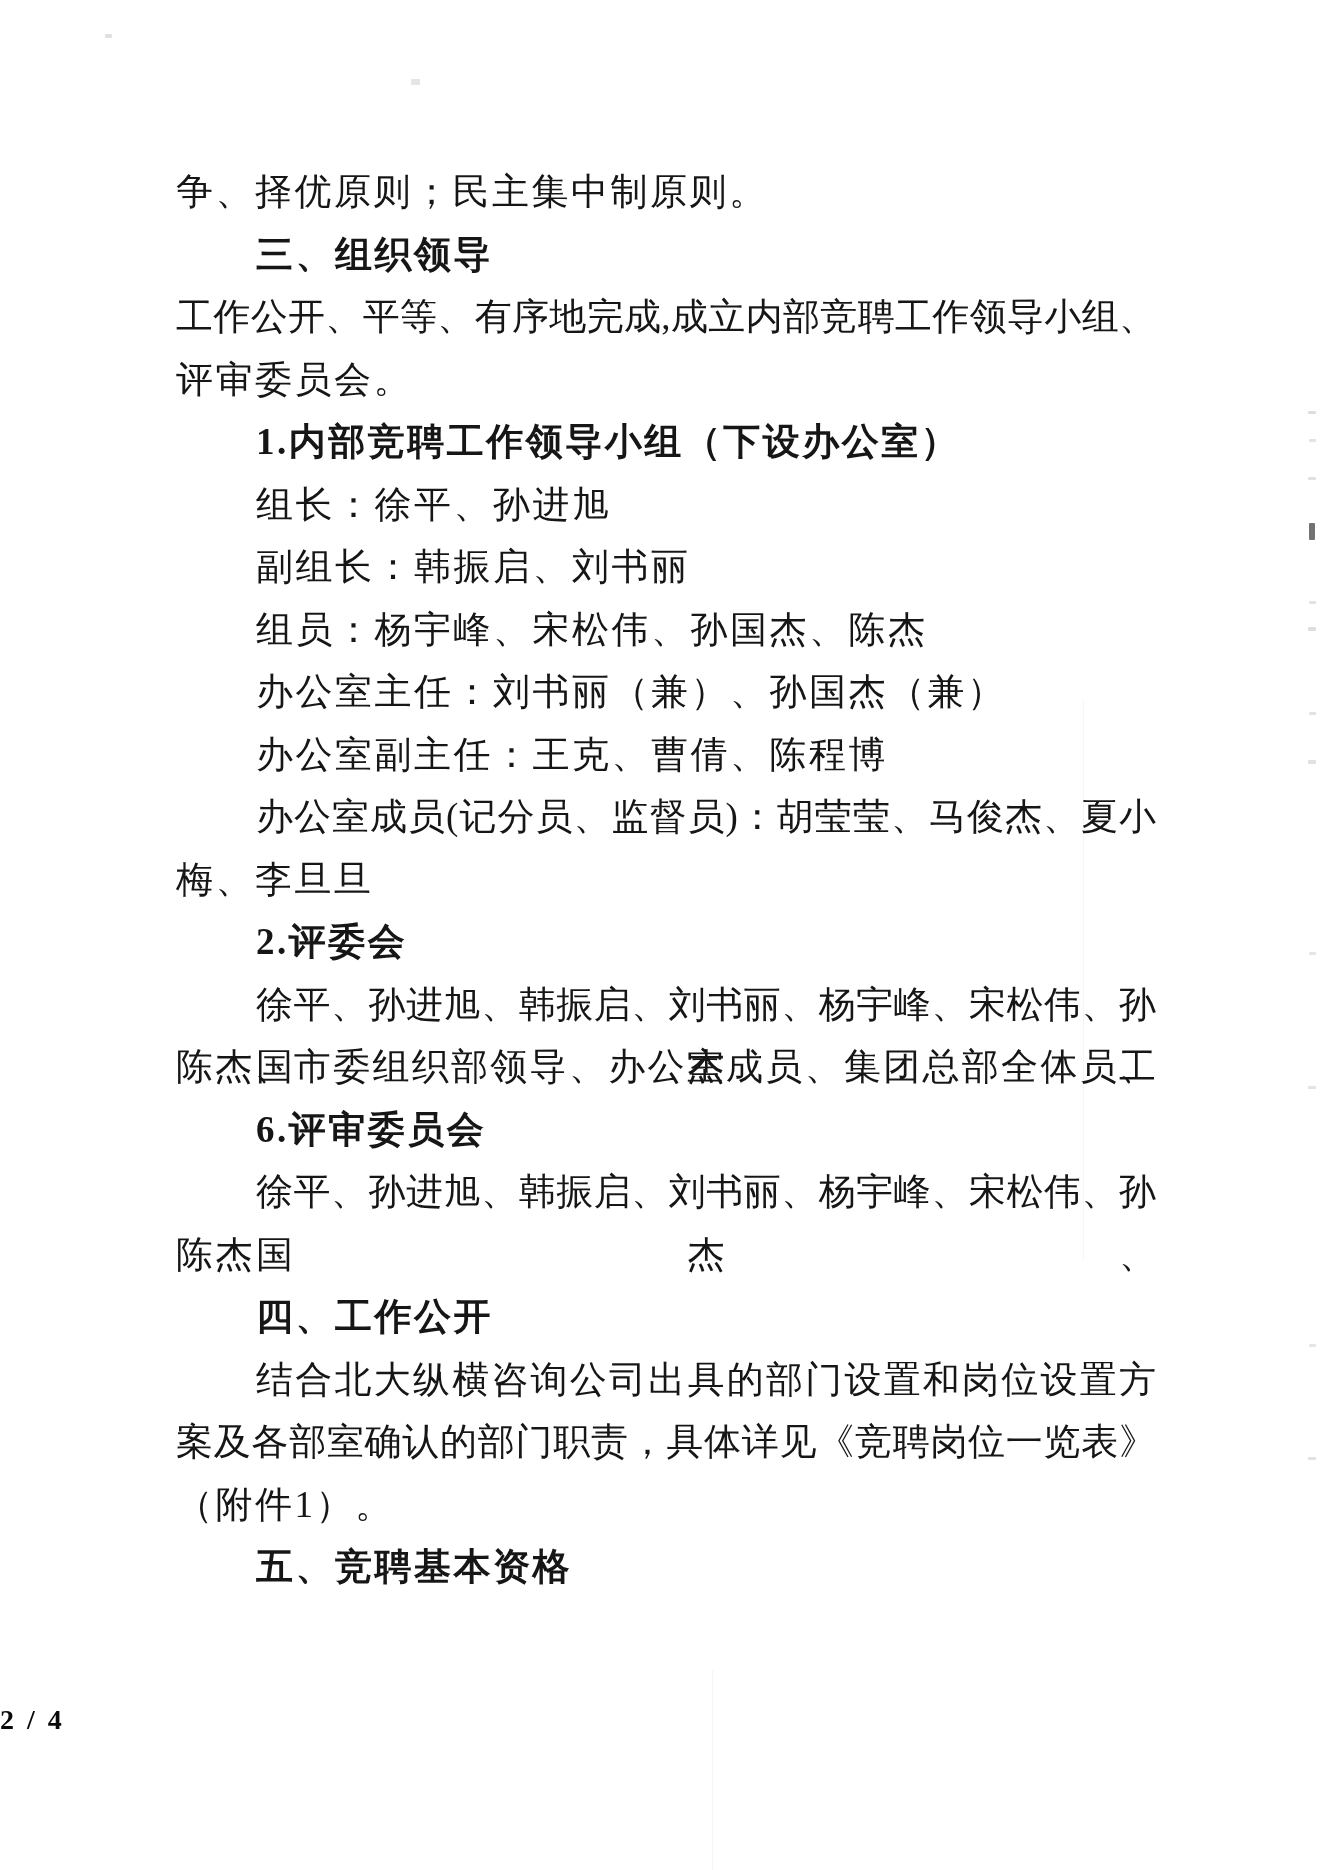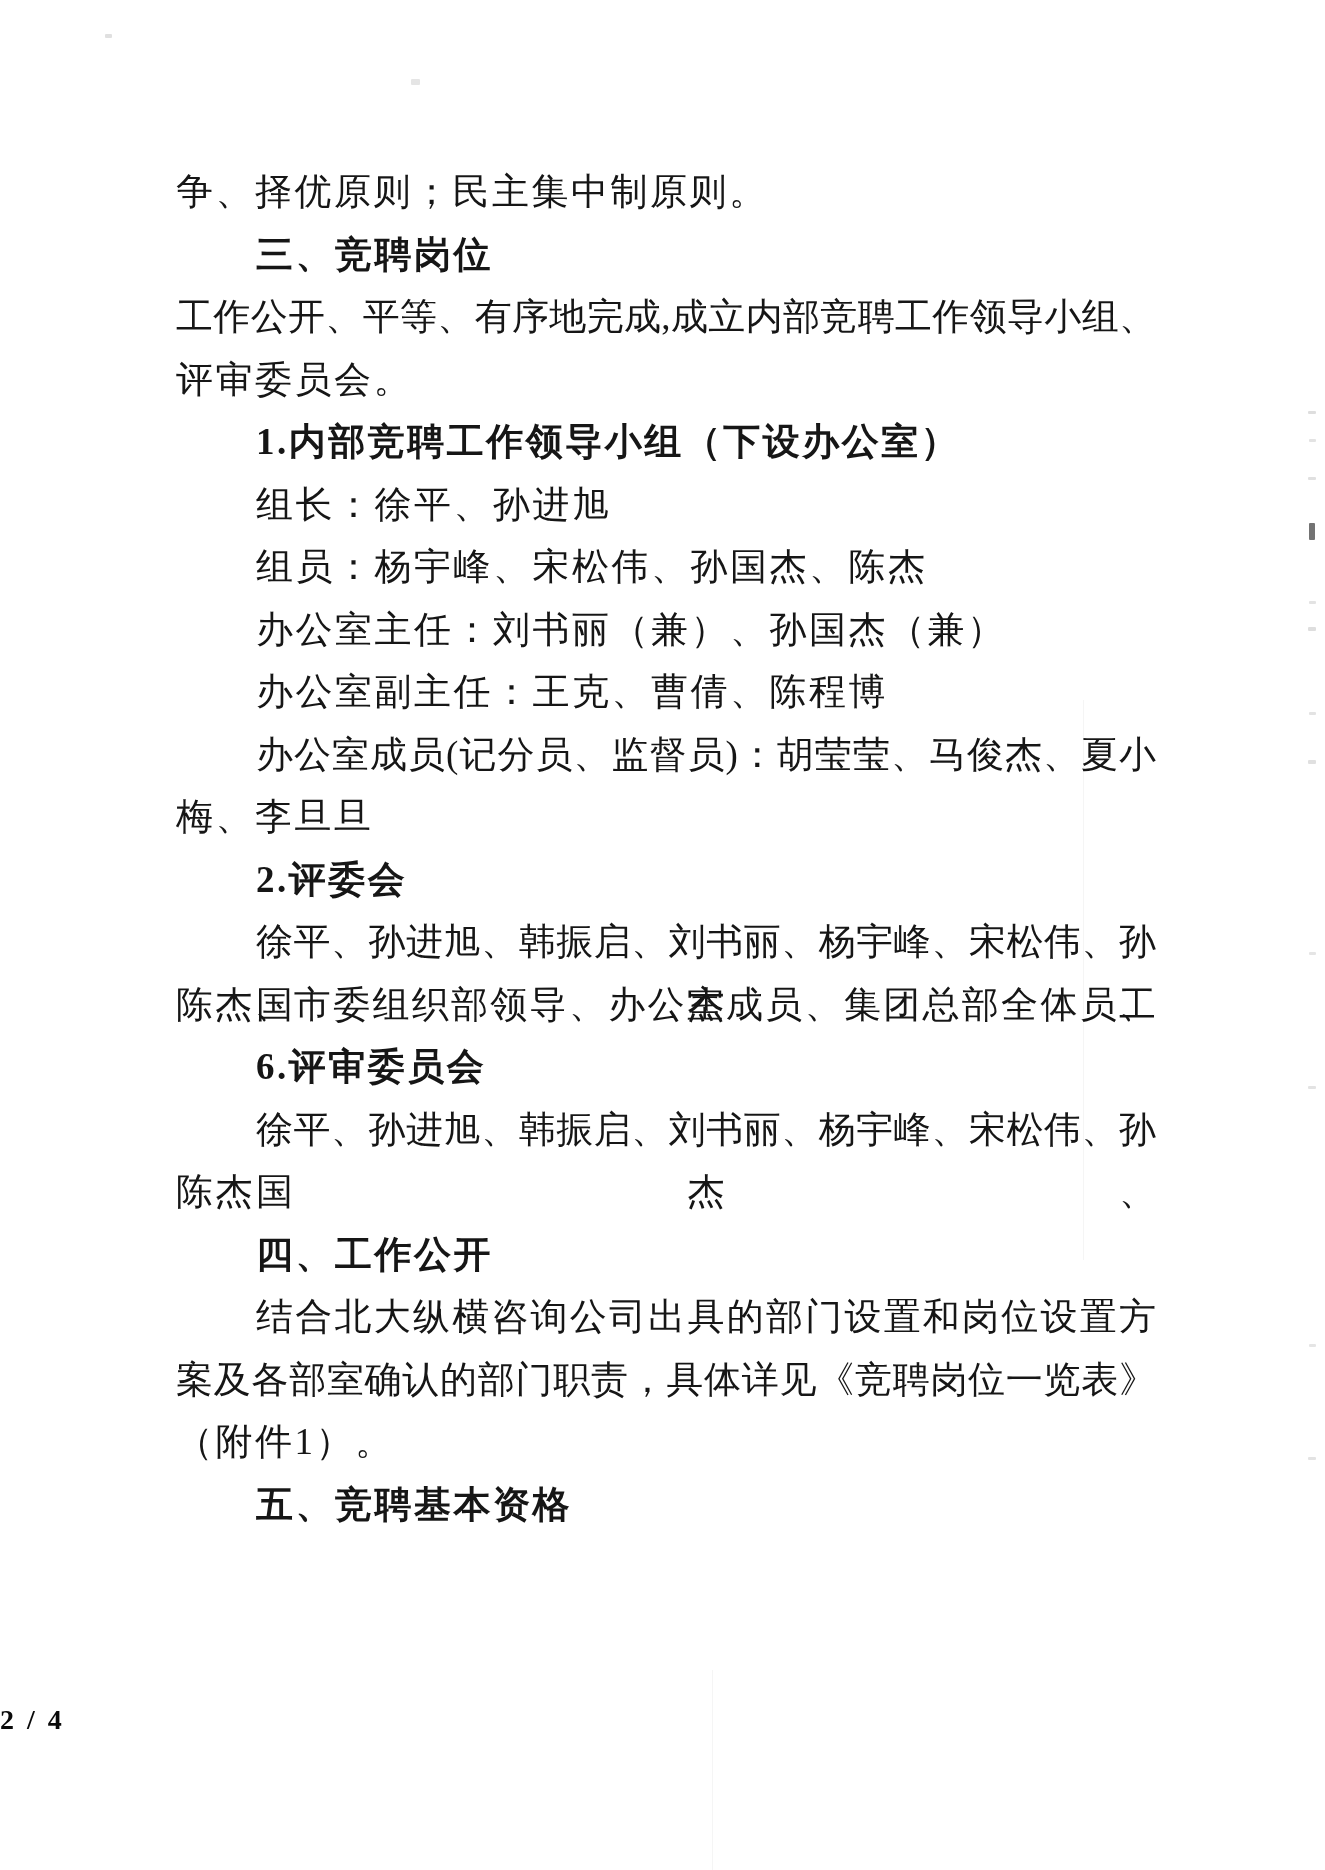--- a/index.html
+++ b/index.html
@@ -43,25 +43,26 @@
   .fold { position:absolute; background:#000; width:1px; }
   .f1 { left:1083px; top:700px;  height:560px; opacity:.04; }
   .f2 { left:712px;  top:1670px; height:200px; opacity:.04; }
 </style>
 </head>
 <body>
 
 <div class="page">
   <div class="doc" id="doc-body">
       <div class="line body">争、择优原则；民主集中制原则。</div>
-      <div class="line heading indent">三、竞聘岗位</div>
+      <div class="line heading indent">三、组织领导</div>
       <div class="line body fill">工作公开、平等、有序地完成,成立内部竞聘工作领导小组、</div>
       <div class="line body">评审委员会。</div>
       <div class="line subheading indent">1.内部竞聘工作领导小组（下设办公室）</div>
       <div class="line body indent">组长：徐平、孙进旭</div>
+      <div class="line body indent">副组长：韩振启、刘书丽</div>
       <div class="line body indent">组员：杨宇峰、宋松伟、孙国杰、陈杰</div>
       <div class="line body indent">办公室主任：刘书丽（兼）、孙国杰（兼）</div>
       <div class="line body indent">办公室副主任：王克、曹倩、陈程博</div>
       <div class="line body indent fill">办公室成员(记分员、监督员)：胡莹莹、马俊杰、夏小</div>
       <div class="line body">梅、李旦旦</div>
       <div class="line subheading indent">2.评委会</div>
       <div class="line body indent fill">徐平、孙进旭、韩振启、刘书丽、杨宇峰、宋松伟、孙国杰、</div>
       <div class="line body fill">陈杰、市委组织部领导、办公室成员、集团总部全体员工</div>
       <div class="line subheading indent">6.评审委员会</div>
       <div class="line body indent fill">徐平、孙进旭、韩振启、刘书丽、杨宇峰、宋松伟、孙国杰、</div>

